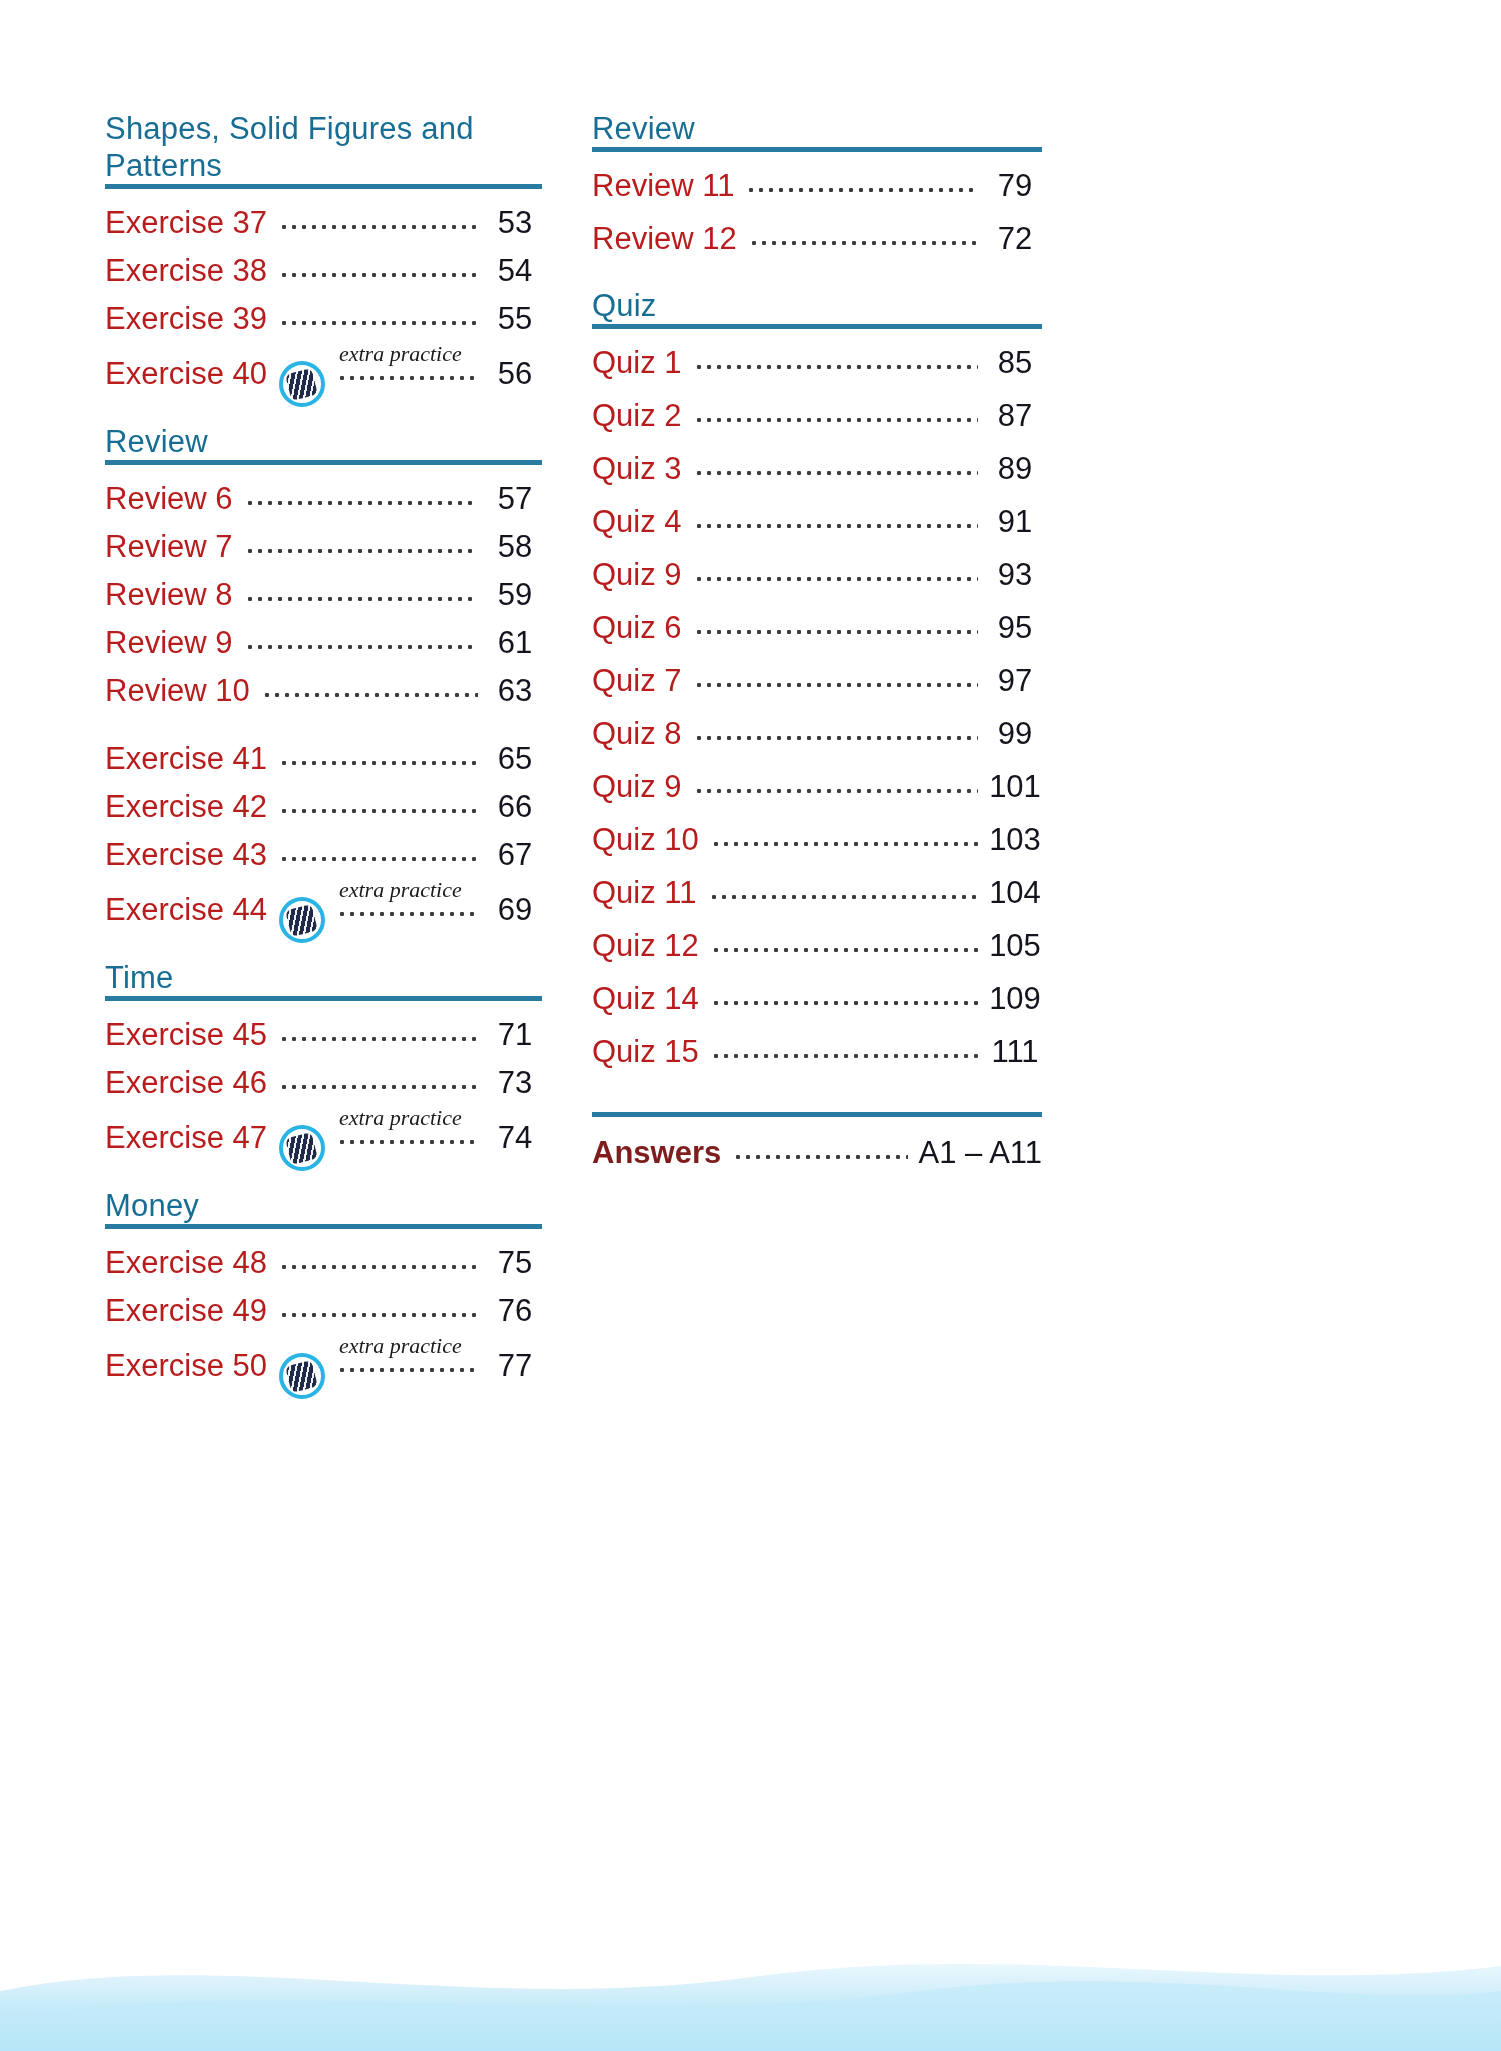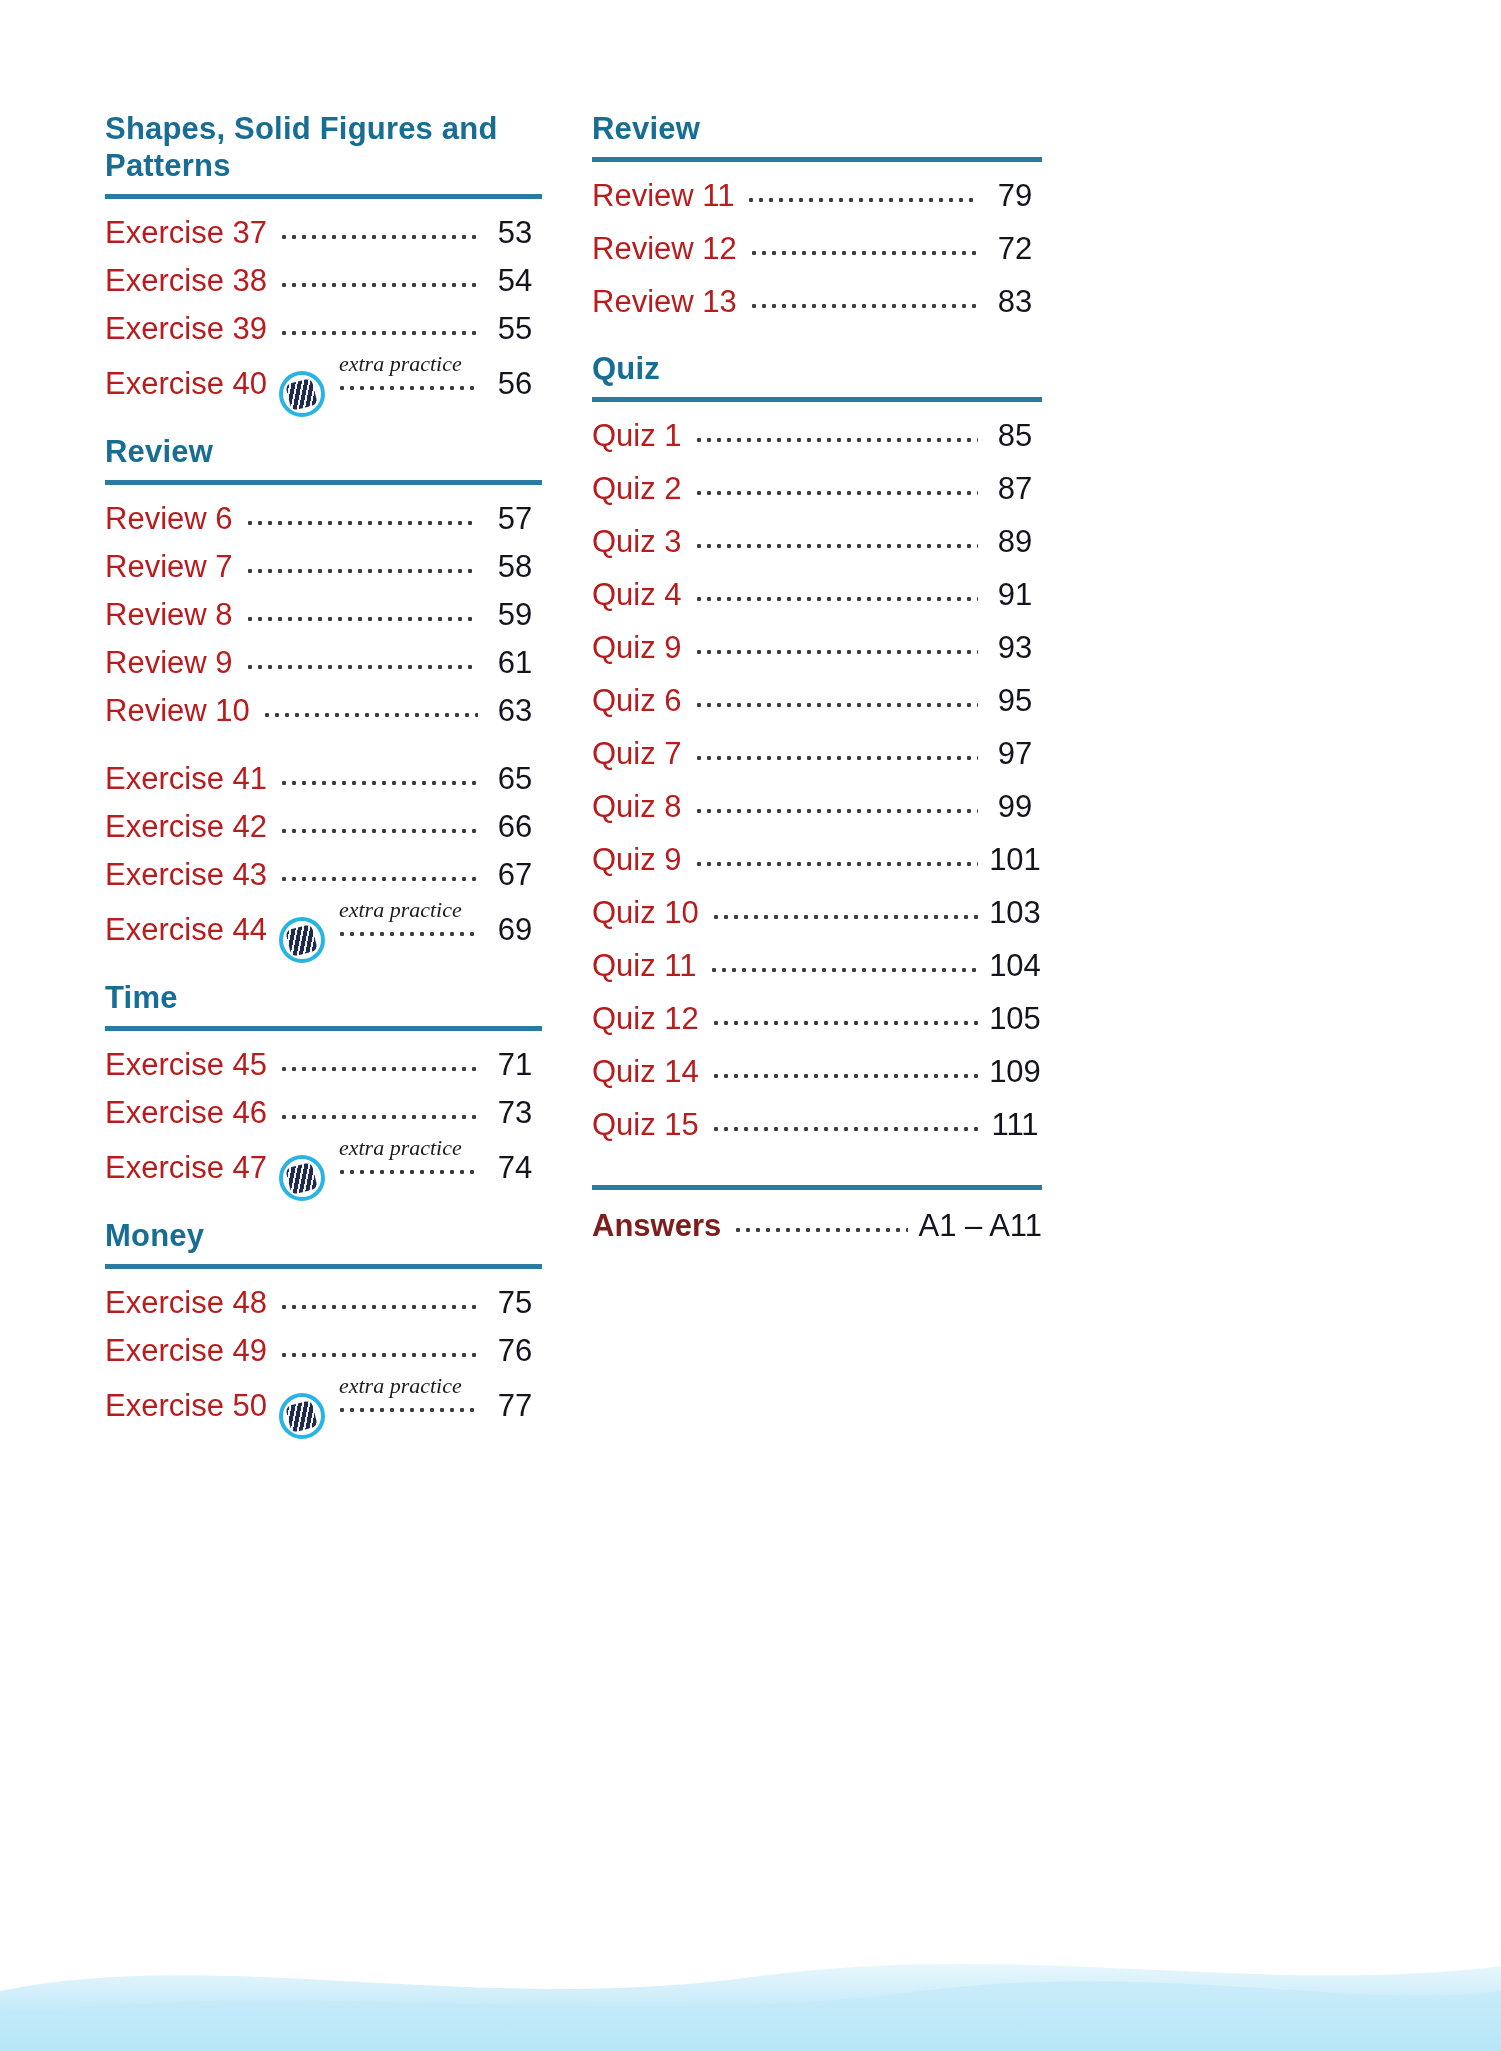--- a/index.html
+++ b/index.html
@@ -16,23 +16,22 @@
   #col-left  { left: 105px; width: 437px; }
   #col-right { left: 592px; width: 450px; }
 
   .toc-section { margin-top: 30px; }
   .sections .toc-section:first-child { margin-top: 0; }
 
   .section-title {
     margin: 0 0 14px 0;
     font-size: 31px;
     line-height: 37px;
-    font-weight: bold;
+    font-weight: normal;
     color: #176d94;
-    padding-bottom: 10px;
     border-bottom: 5px solid #2a7ba1;
     letter-spacing: 0.2px;
   }
 
   .entry {
     display: flex;
     align-items: baseline;
     font-size: 31px;
     line-height: 37px;
     margin-bottom: 10px;
@@ -252,25 +251,20 @@
         <div class="entry">
           <span class="entry-label">Review 11</span>
           <span class="leader"></span>
           <span class="page-num">79</span>
         </div>
         <div class="entry">
           <span class="entry-label">Review 12</span>
           <span class="leader"></span>
           <span class="page-num">72</span>
         </div>
-        <div class="entry">
-          <span class="entry-label">Review 13</span>
-          <span class="leader"></span>
-          <span class="page-num">83</span>
-        </div>
       </section>
       <section class="toc-section">
         <h2 class="section-title">Quiz</h2>
         <div class="entry">
           <span class="entry-label">Quiz 1</span>
           <span class="leader"></span>
           <span class="page-num">85</span>
         </div>
         <div class="entry">
           <span class="entry-label">Quiz 2</span>

